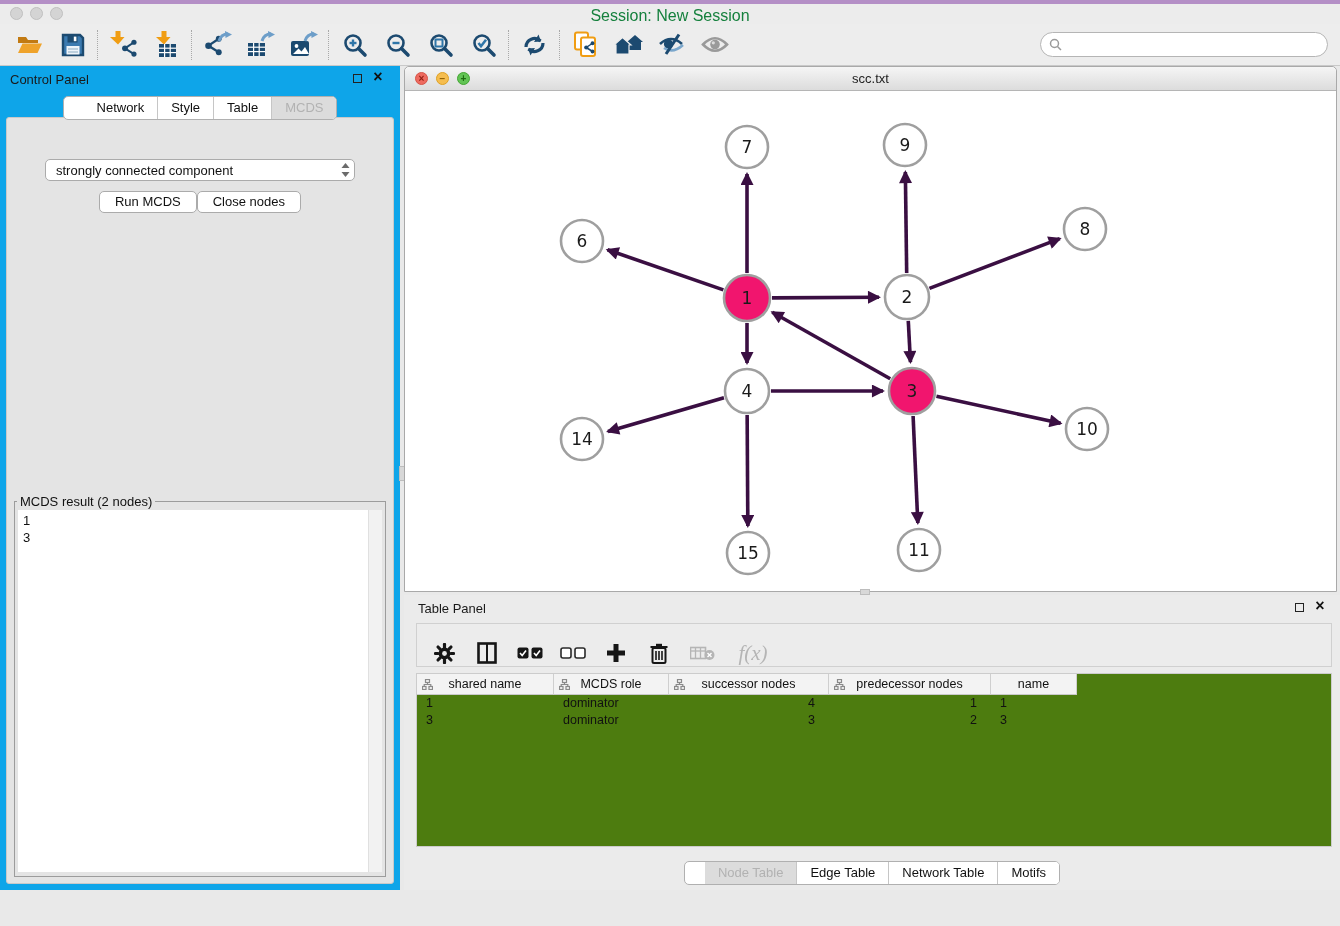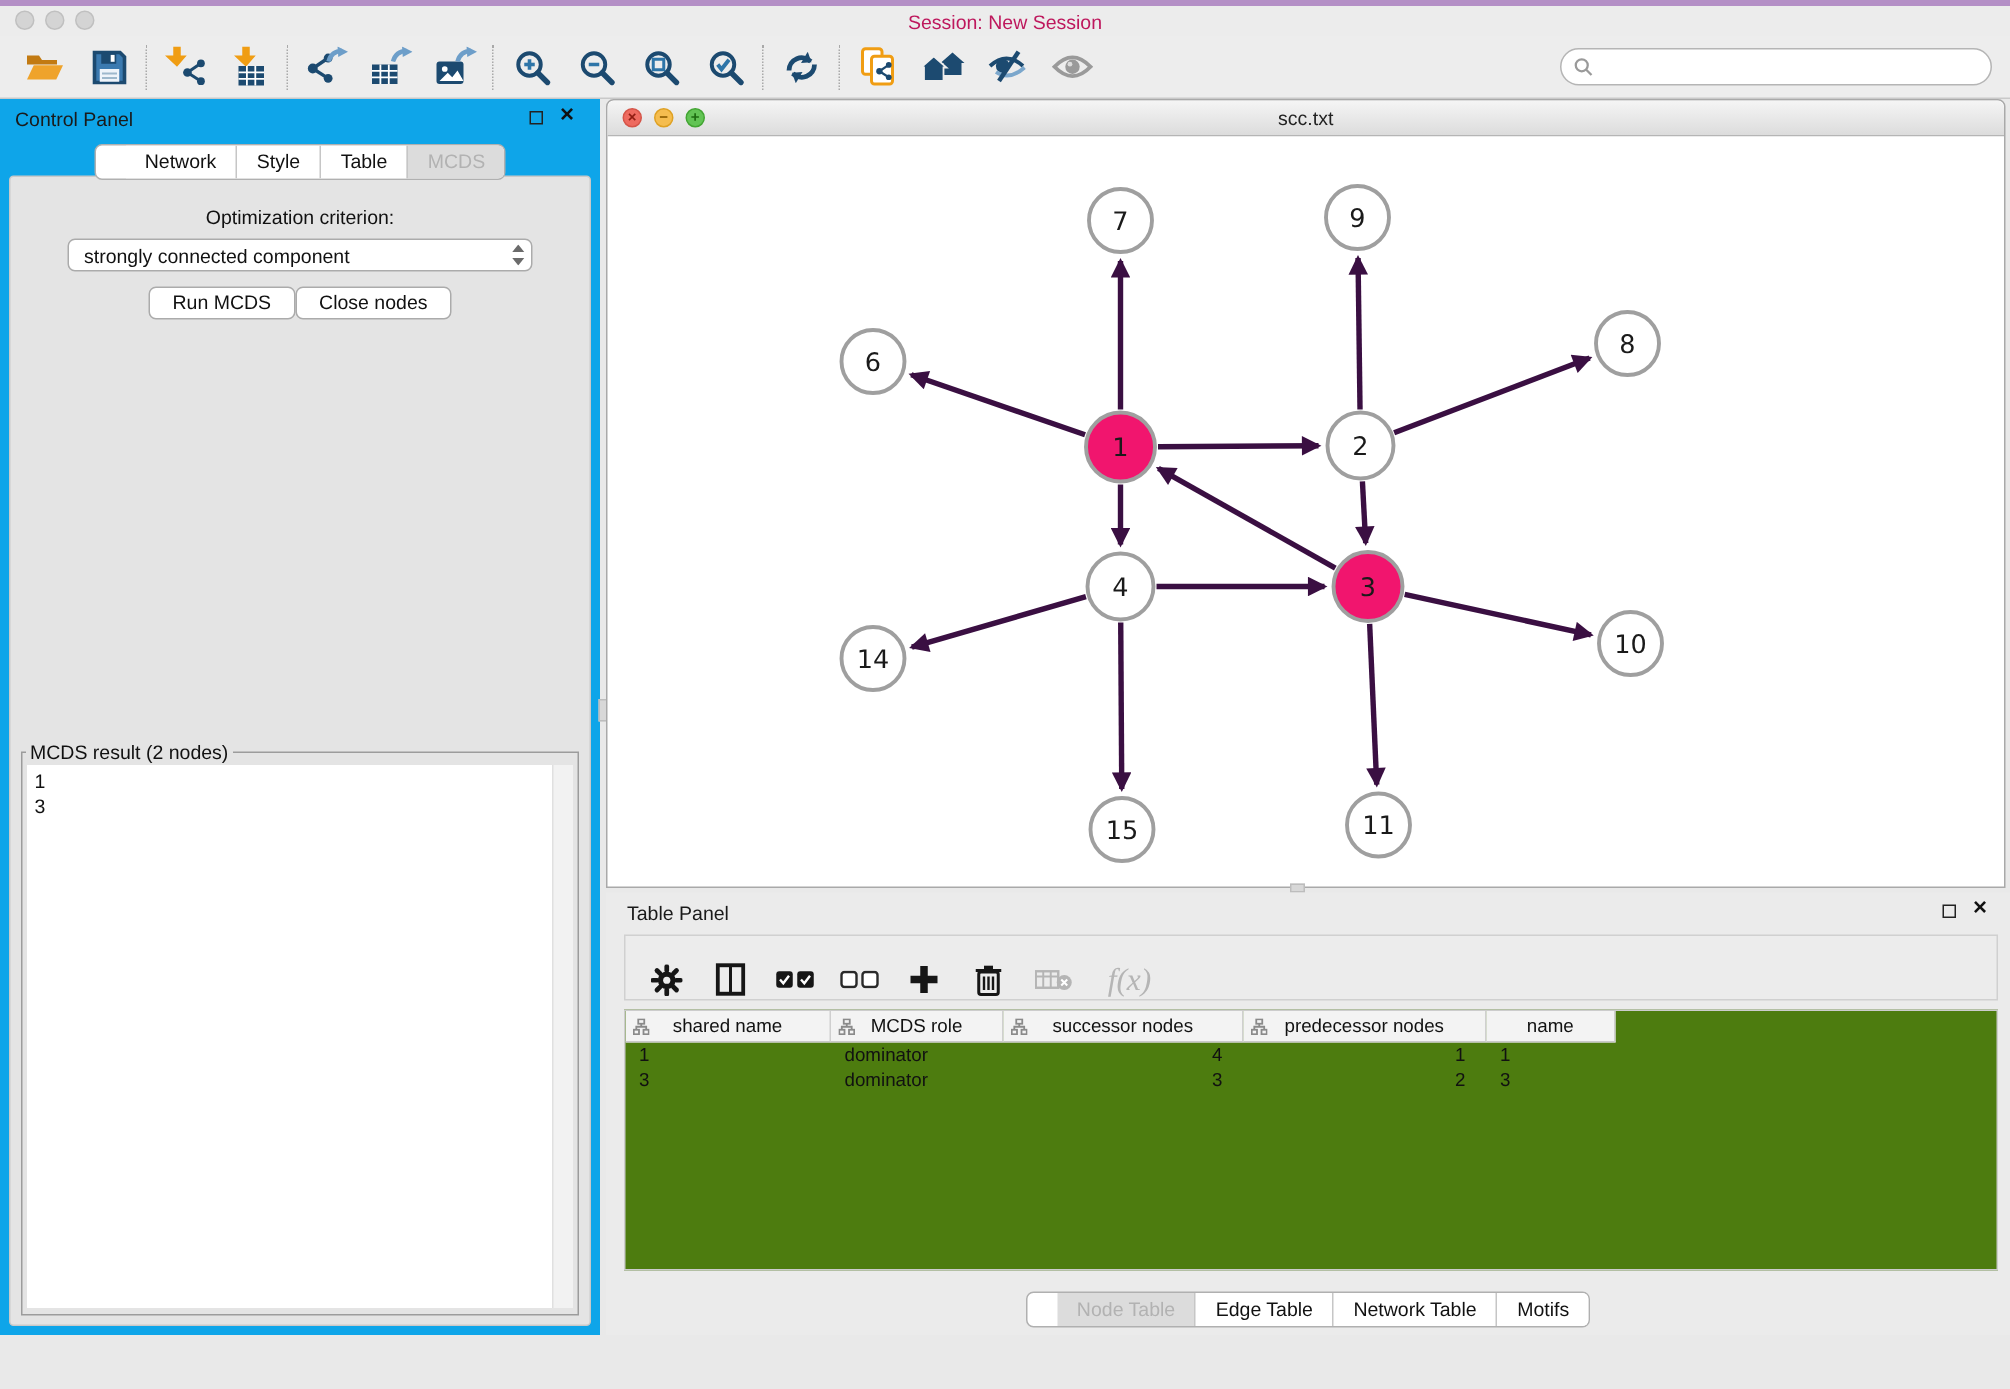--- a/index.html
+++ b/index.html
@@ -3,21 +3,21 @@
 <meta charset="utf-8">
 <style>
   html,body{margin:0;padding:0;background:#e9e9e9;}
   .app{position:relative;width:1340px;height:926px;background:#e9e9e9;
        font-family:"Liberation Sans",sans-serif;font-size:13px;color:#111;overflow:hidden;}
 
   
   .top-strip{position:absolute;left:0;top:0;width:100%;height:4px;background:#b48fc6;}
   .titlebar{position:absolute;left:0;top:4px;width:100%;height:20px;background:#ececec;border-bottom:1px solid #d6d6d6;}
   .tl-dot{position:absolute;top:3px;width:13px;height:13px;border-radius:50%;background:#d4d4d4;border:1px solid #c0c0c0;box-sizing:border-box;}
-  .win-title{position:absolute;left:0;right:0;top:3px;text-align:center;color:#be185d;font-size:13px;}
+  .win-title{position:absolute;left:0;right:0;top:3px;text-align:center;color:#15803d;font-size:16px;}
 
   
   .toolbar{position:absolute;left:0;top:24px;width:100%;height:42px;background:#ededed;border-bottom:1px solid #c9c9c9;
            display:flex;align-items:center;padding-left:8px;box-sizing:border-box;}
   .tool{width:43px;height:36px;display:flex;align-items:center;justify-content:center;background:none;border:none;padding:0;}
   .tsep{width:1px;height:30px;border-left:1px dotted #a9a9a9;margin:0 3px;}
   .searchbox{margin-left:auto;margin-right:12px;width:288px;height:25px;background:#fff;border:1px solid #b5b5b5;
              border-radius:13px;display:flex;align-items:center;padding-left:8px;box-sizing:border-box;}
   .searchbox input{border:none;outline:none;flex:1;height:20px;font-size:13px;background:transparent;margin-left:5px;font-family:"Liberation Sans",sans-serif;}
 
@@ -289,21 +289,20 @@
     </div>
     <div class="cp-surface"></div>
     <div class="cp-tabs">
       <span class="tabgroup">
         <button class="tab">Network</button>
         <button class="tab">Style</button>
         <button class="tab">Table</button>
         <button class="tab active">MCDS</button>
       </span>
     </div>
-    <div class="opt-label">Optimization criterion:</div>
     <div class="combo">
       <span class="combo-text">strongly connected component</span>
       <span class="combo-arrows">
         <svg width="9" height="14" viewBox="0 0 9 14">
             <path d="M4.5 0 L8.5 5 H0.5 z" fill="#6b6b6b"></path>
             <path d="M4.5 14 L0.5 9 h8 z" fill="#6b6b6b"></path>
           </svg>
       </span>
     </div>
     <div class="btn-row">

